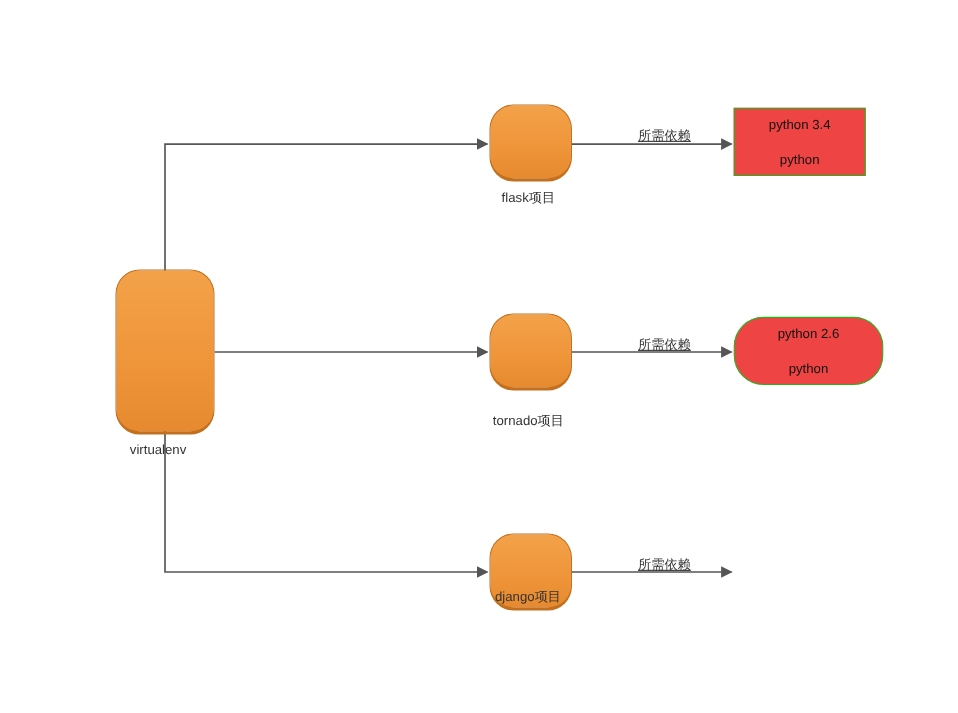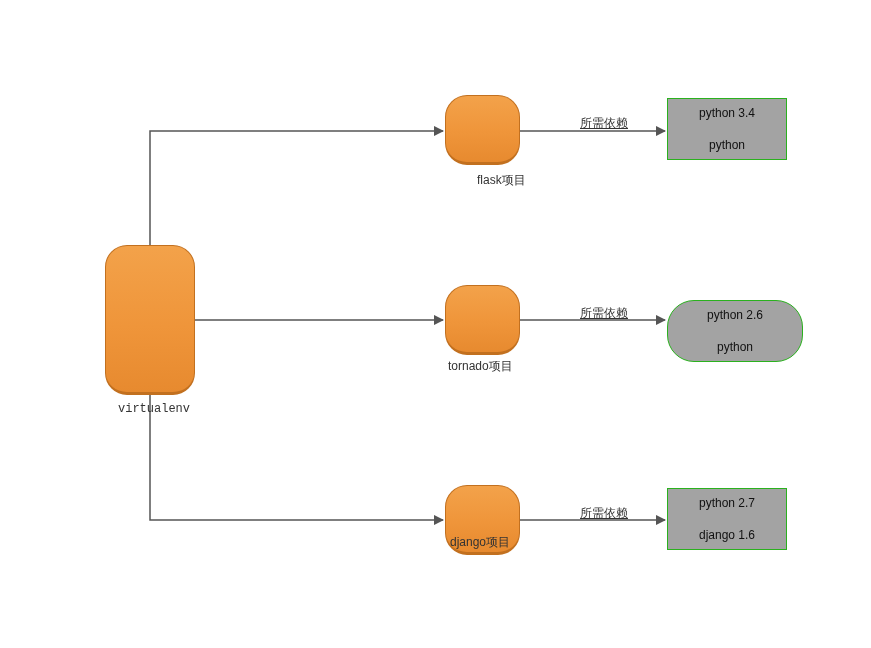--- a/index.html
+++ b/index.html
@@ -29,21 +29,21 @@
   .node {
     position: absolute;
   }
   .pill {
     background: linear-gradient(to bottom, #f3a24a 0%, #ef953a 55%, #e78a2f 100%);
     border: 1px solid #c2701f;
     border-bottom: 3px solid #c2701f;
     border-radius: 22px;
   }
   .green {
-    background: #a3a3a3;
+    background: #ef4444;
     border: 1px solid #2ab11e;
     color: #111;
     font-size: 12px;
     text-align: center;
     display: flex;
     align-items: center;
     justify-content: center;
     white-space: pre-line;
     line-height: 1.35;
   }
@@ -80,45 +80,39 @@
     <path d="M 195 320 L 443 320" fill="none" stroke="#555" stroke-width="1.5" marker-end="url(#arrow)"></path>
 
     <path d="M 150 320 L 150 520 L 443 520" fill="none" stroke="#555" stroke-width="1.5" marker-end="url(#arrow)"></path>
 
     <path d="M 520 131 L 665 131" fill="none" stroke="#555" stroke-width="1.5" marker-end="url(#arrow)"></path>
     <path d="M 520 320 L 665 320" fill="none" stroke="#555" stroke-width="1.5" marker-end="url(#arrow)"></path>
     <path d="M 520 520 L 665 520" fill="none" stroke="#555" stroke-width="1.5" marker-end="url(#arrow)"></path>
   </svg>
 
   <div class="node pill" style="left:105px; top:245px; width:90px; height:150px;"></div>
-  <div class="label" style="left:118px; top:402px;font-family:Liberation Mono, monospace;">virtualenv</div>
+  <div class="label" style="left:118px; top:402px;">virtualenv</div>
 
   <div class="node pill" style="left:445px; top:95px; width:75px; height:70px;"></div>
-  <div class="label" style="left:456px; top:172px;margin-left:21px;">flask项目</div>
+  <div class="label" style="left:456px; top:172px;">flask项目</div>
   <div class="edge-label" style="left:580px; top:115px;">所需依赖</div>
   <div class="node green" style="left:667px; top:98px; width:120px; height:62px;">
     <div>
       <span>python 3.4</span>
       <span>python</span>
     </div>
   </div>
 
   <div class="node pill" style="left:445px; top:285px; width:75px; height:70px;"></div>
-  <div class="label" style="left:448px; top:358px;text-align:center;">tornado项目</div>
+  <div class="label" style="left:448px; top:374px;text-align:center;">tornado项目</div>
   <div class="edge-label" style="left:580px; top:305px;">所需依赖</div>
-  <div class="node green" style="left:667px; top:300px; width:136px; height:62px;border-radius:27px;">
+  <div class="node green" style="left:667px; top:288px; width:136px; height:62px;border-radius:27px;">
     <div>
       <span>python 2.6</span>
       <span>python</span>
     </div>
   </div>
 
   <div class="node pill" style="left:445px; top:485px; width:75px; height:70px;"></div>
   <div class="label" style="left:450px; top:534px;">django项目</div>
   <div class="edge-label" style="left:580px; top:505px;">所需依赖</div>
-  <div class="node green" style="left:667px; top:488px; width:120px; height:62px;">
-    <div>
-      <span>python 2.7</span>
-      <span>django 1.6</span>
-    </div>
-  </div>
 
 </div>
 
 </body></html>

